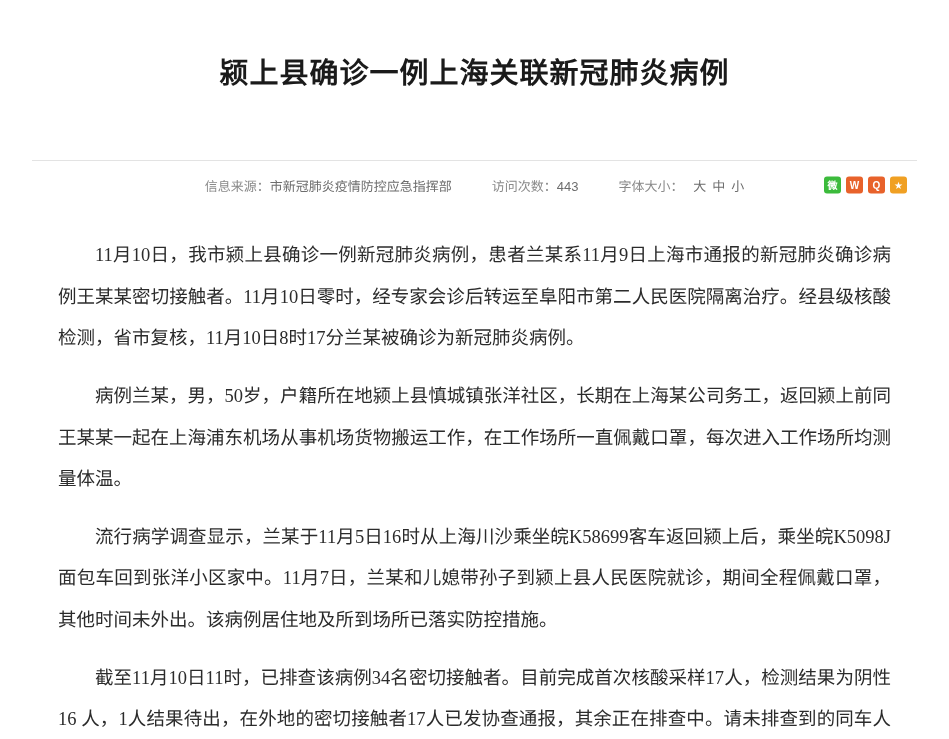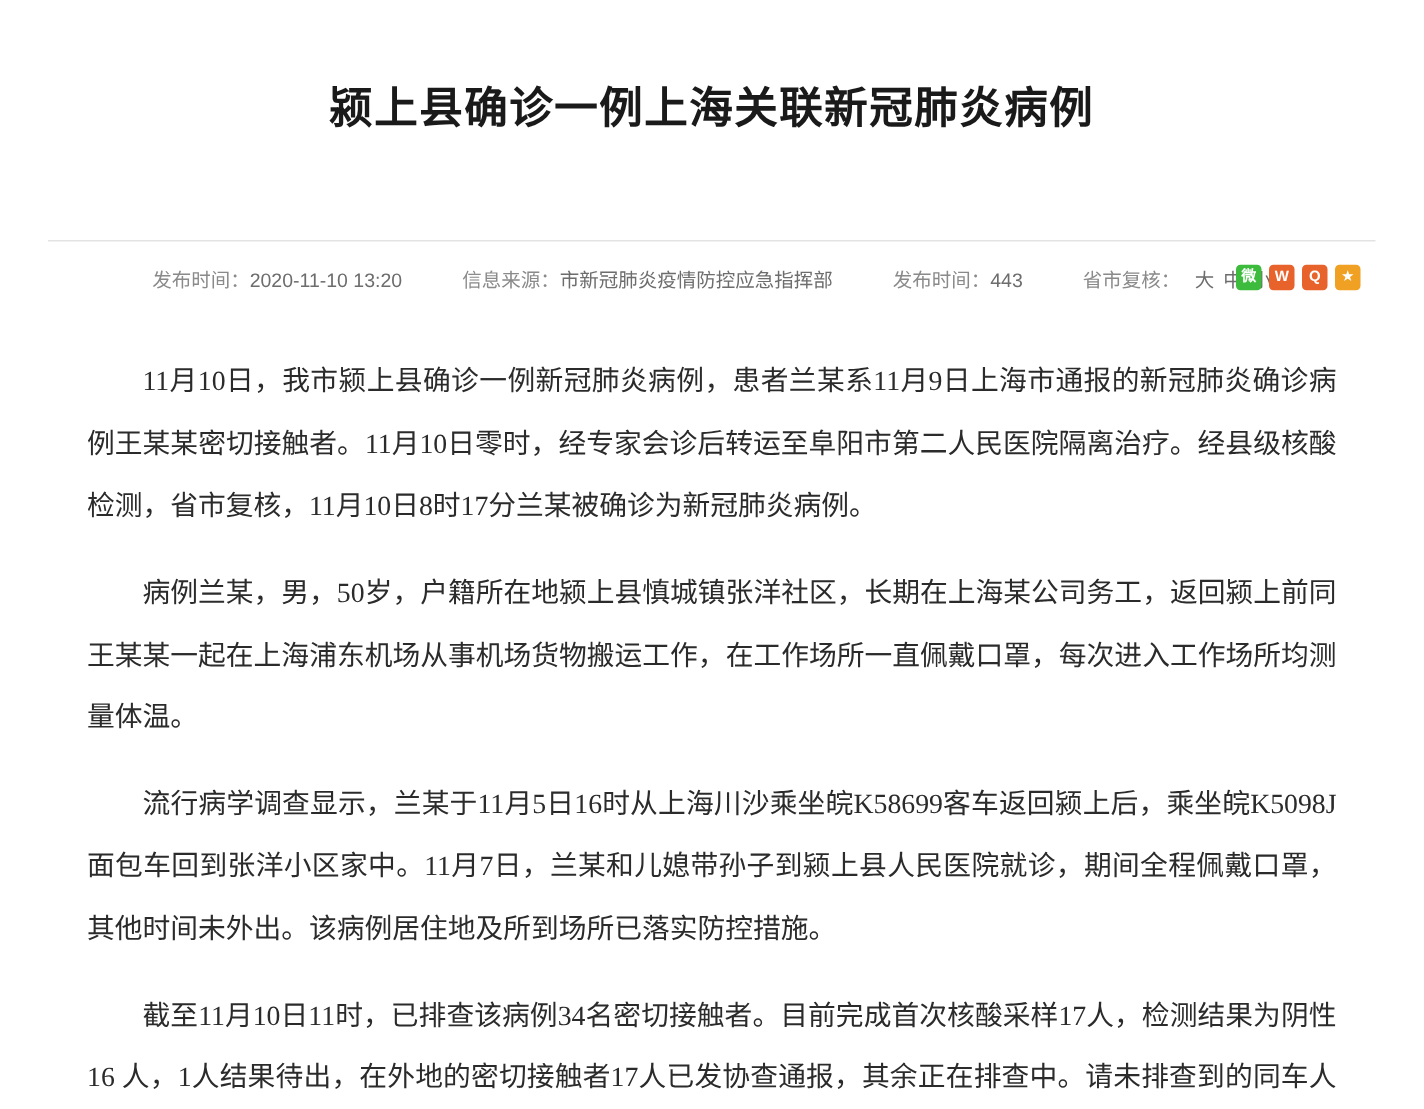--- a/index.html
+++ b/index.html
@@ -103,34 +103,31 @@
 </style>
 </head>
 <body>
 
 <div class="page">
 
   <h1 class="article-title">颍上县确诊一例上海关联新冠肺炎病例</h1>
 
   <div class="meta-bar">
 
-    <div class="meta-item">
-      <span class="label">发布时间：</span><span class="value">2020-11-10 13:20</span>
-    </div>
 
     <div class="meta-item">
       <span class="label">信息来源：</span><span class="value">市新冠肺炎疫情防控应急指挥部</span>
     </div>
 
     <div class="meta-item">
-      <span class="label">发布时间：</span><span class="value">443</span>
+      <span class="label">访问次数：</span><span class="value">443</span>
     </div>
 
     <div class="meta-item">
-      <span class="label">省市复核：</span>
+      <span class="label">字体大小：</span>
       <span class="font-size-opts">
         <span>大</span>
         <span>中</span>
         <span>小</span>
       </span>
     </div>
 
     <div class="share-icons">
       <span class="share-icon share-wechat">微</span>
       <span class="share-icon share-weibo">W</span>

